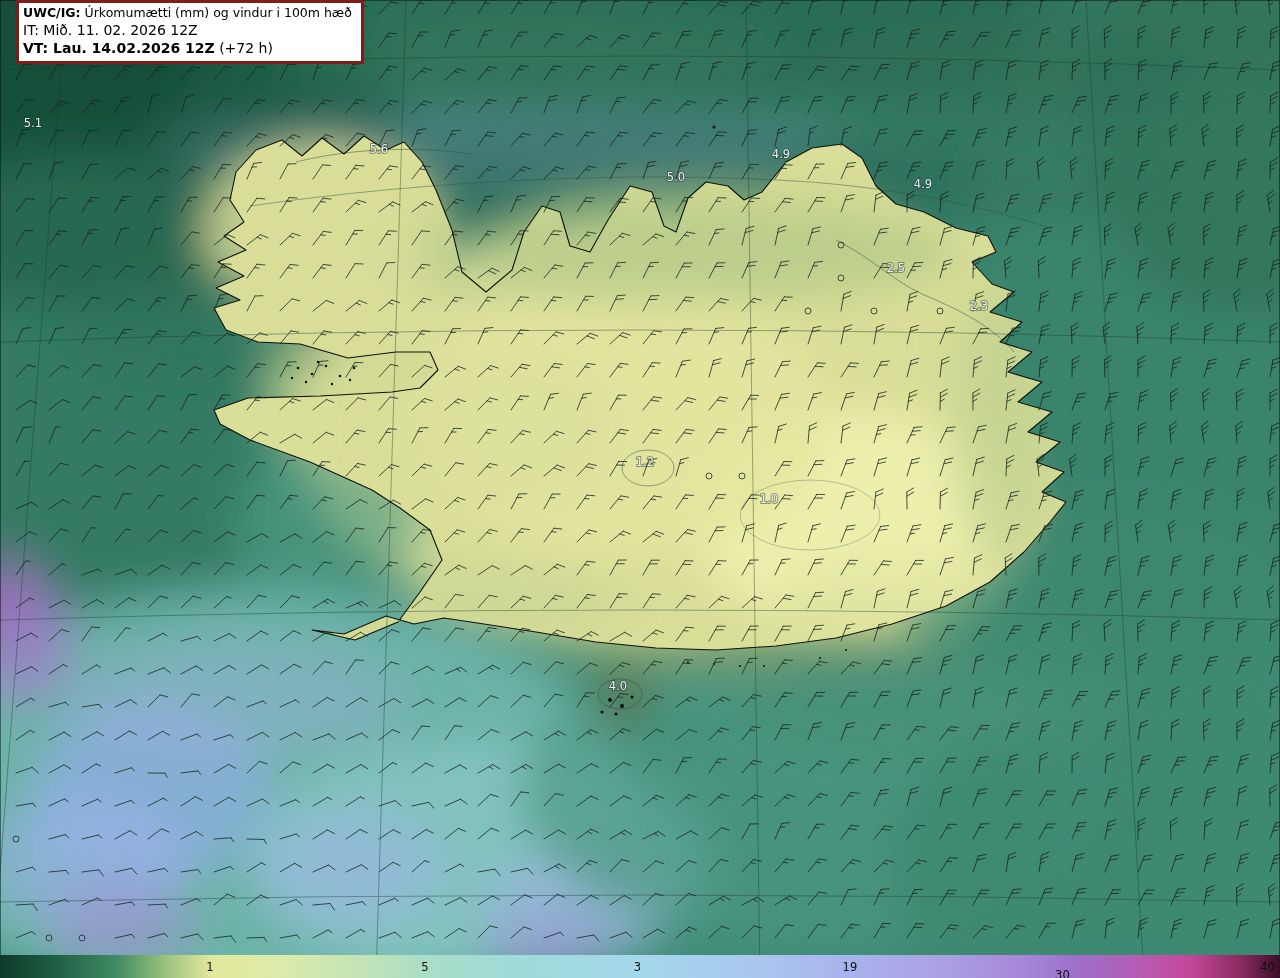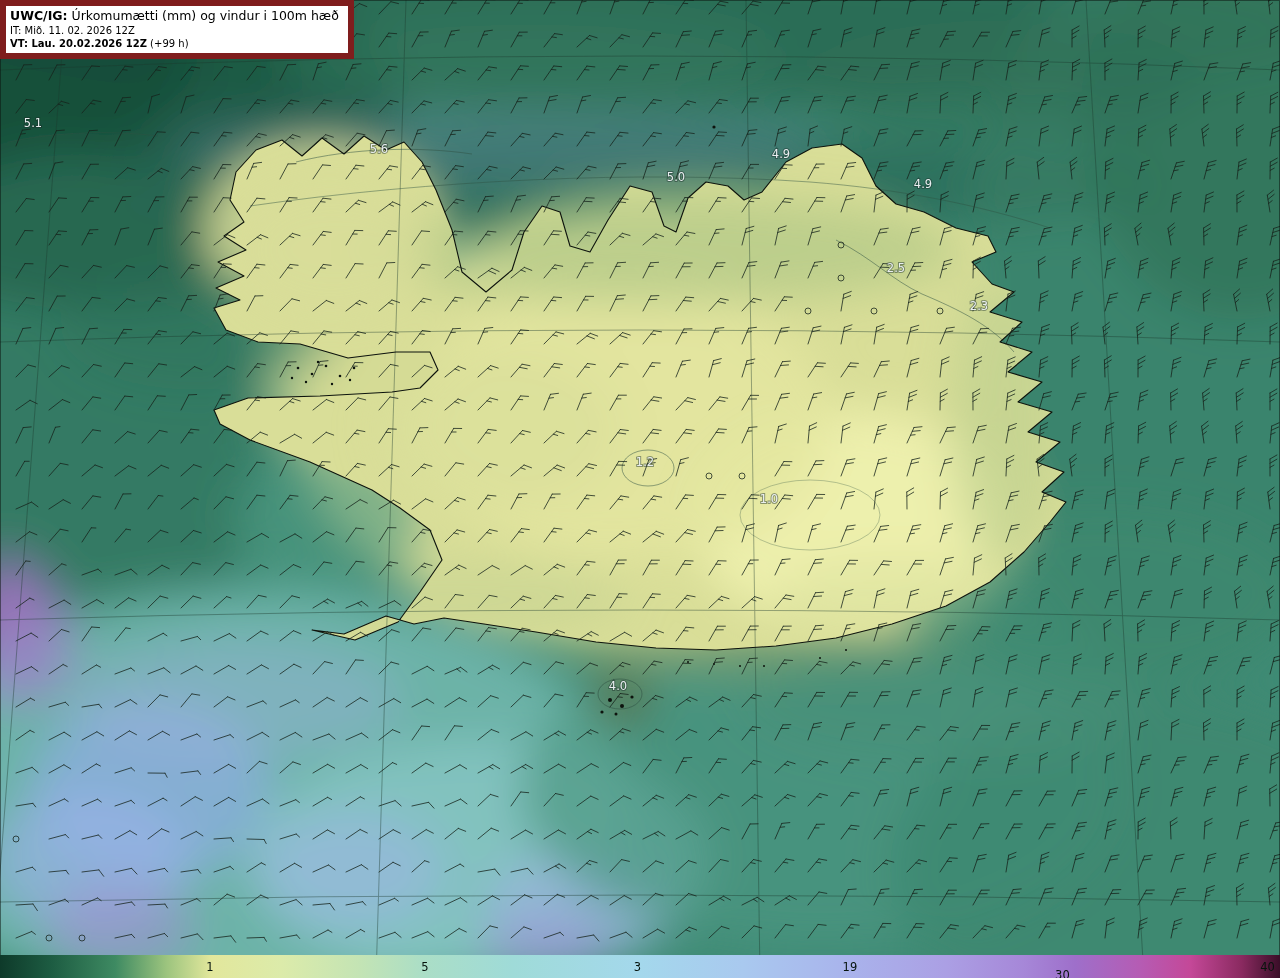--- a/index.html
+++ b/index.html
@@ -1,22 +1,22 @@
 <!DOCTYPE html>
 <html><head>
 <meta charset="utf-8">
 <style>
   html,body{margin:0;padding:0;background:#1a1a1a;}
   .stage{position:relative;width:1280px;height:978px;overflow:hidden;
          font-family:"DejaVu Sans",sans-serif;background:#3f8b75;}
   #map-svg{position:absolute;left:0;top:0;display:block;}
-  .titlebox{position:absolute;top:0;left:0;background:#ffffff;border:6px solid #7f1d1d;
+  .titlebox{position:absolute;top:0;left:16px;background:#ffffff;border:3px solid #7f1d1d;
             padding:2px 9px 3px 4px;line-height:1.3;color:#000;z-index:5;}
   .titlebox .l1{font-size:12.5px;white-space:pre;}
-  .titlebox .l2,.titlebox .l3{font-size:10px;white-space:pre;}
+  .titlebox .l2,.titlebox .l3{font-size:14px;white-space:pre;}
   .titlebox .b{font-weight:bold;}
   .colorbar{position:absolute;left:0;bottom:0;width:1280px;height:23px;z-index:4;}
   .cb-tick{position:absolute;top:50%;transform:translate(-50%,-50%);
            font-size:11.5px;color:#06140d;}
   .maplabel{font-size:11.5px;}
 </style>
 </head>
 <body>
 
 <div class="stage">
@@ -146,21 +146,21 @@
         <text x="645" y="466" text-anchor="middle" class="maplabel" fill="#e9eef0" style="paint-order:stroke;stroke:rgba(25,45,40,0.45);stroke-width:2px;font-family:&quot;DejaVu Sans&quot;,sans-serif;">1.2</text>
         <text x="769" y="503" text-anchor="middle" class="maplabel" fill="#e9eef0" style="paint-order:stroke;stroke:rgba(25,45,40,0.45);stroke-width:2px;font-family:&quot;DejaVu Sans&quot;,sans-serif;">1.0</text>
         <text x="618" y="690" text-anchor="middle" class="maplabel" fill="#e9eef0" style="paint-order:stroke;stroke:rgba(25,45,40,0.45);stroke-width:2px;font-family:&quot;DejaVu Sans&quot;,sans-serif;">4.0</text>
       </g>
       <rect x="0.5" y="0.5" width="1279" height="977" fill="none" stroke="#0a100c" opacity="0.5"></rect>
     </svg>
 
   <div class="titlebox">
     <div class="l1"><span class="b">UWC/IG:</span><span> Úrkomumætti (mm) og vindur i 100m hæð</span></div>
     <div class="l2">IT: Mið. 11. 02. 2026 12Z</div>
-    <div class="l3"><span class="b">VT: Lau. 20.02.2026 12Z</span><span> (+99 h)</span></div>
+    <div class="l3"><span class="b">VT: Lau. 14.02.2026 12Z</span><span> (+72 h)</span></div>
   </div>
 
   <div class="colorbar" id="colorbar" style="background: linear-gradient(to right, rgb(14, 58, 42) 0%, rgb(29, 92, 66) 4%, rgb(62, 138, 98) 9%, rgb(156, 196, 126) 13%, rgb(226, 231, 156) 16.5%, rgb(220, 235, 170) 22%, rgb(196, 228, 180) 28%, rgb(171, 222, 198) 33%, rgb(159, 219, 216) 40%, rgb(164, 216, 236) 50%, rgb(169, 201, 239) 58%, rgb(169, 180, 236) 66%, rgb(171, 159, 228) 74%, rgb(166, 135, 216) 80%, rgb(158, 111, 202) 84%, rgb(181, 92, 180) 89%, rgb(196, 72, 152) 93%, rgb(138, 42, 96) 97%, rgb(58, 14, 40) 100%);">
       <span class="cb-tick" style="left: 16.4%;">1</span>
       <span class="cb-tick" style="left: 33.2%;">5</span>
       <span class="cb-tick" style="left: 49.8%;">3</span>
       <span class="cb-tick" style="left: 66.4%;">19</span>
       <span class="cb-tick" style="left: 83%; margin-top: 8px;">30</span>
       <span class="cb-tick" style="left: 99.6%; transform: translate(-100%, -50%);">40</span>
     </div>

